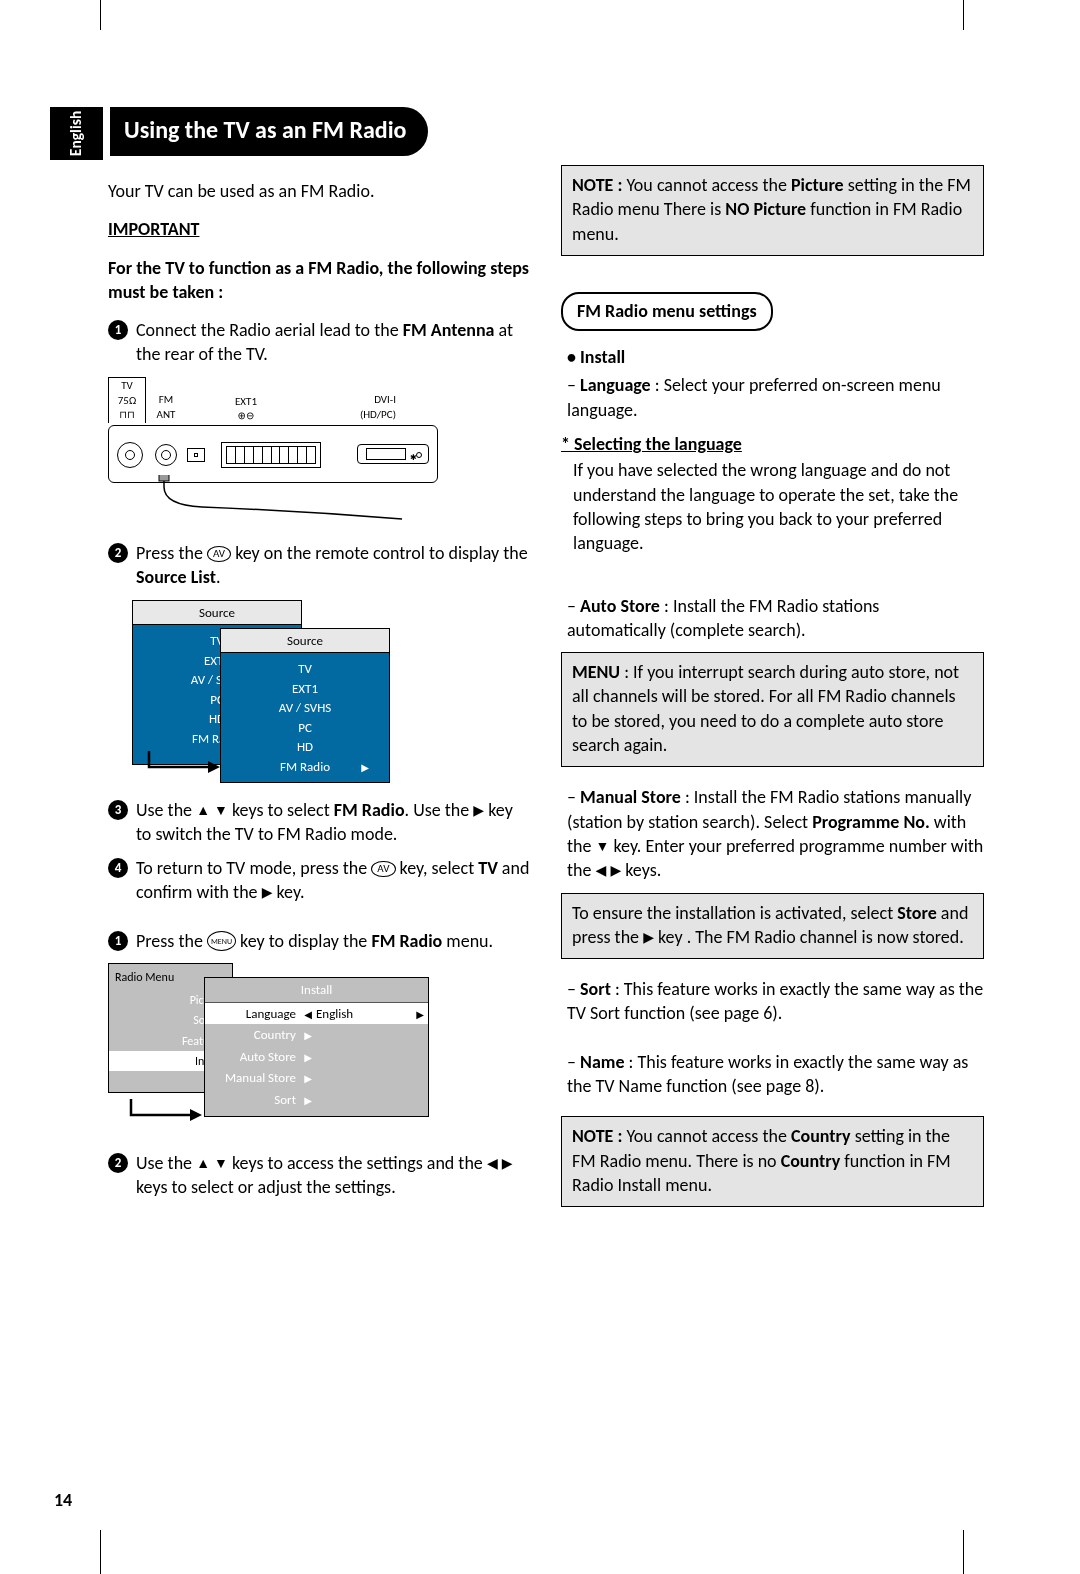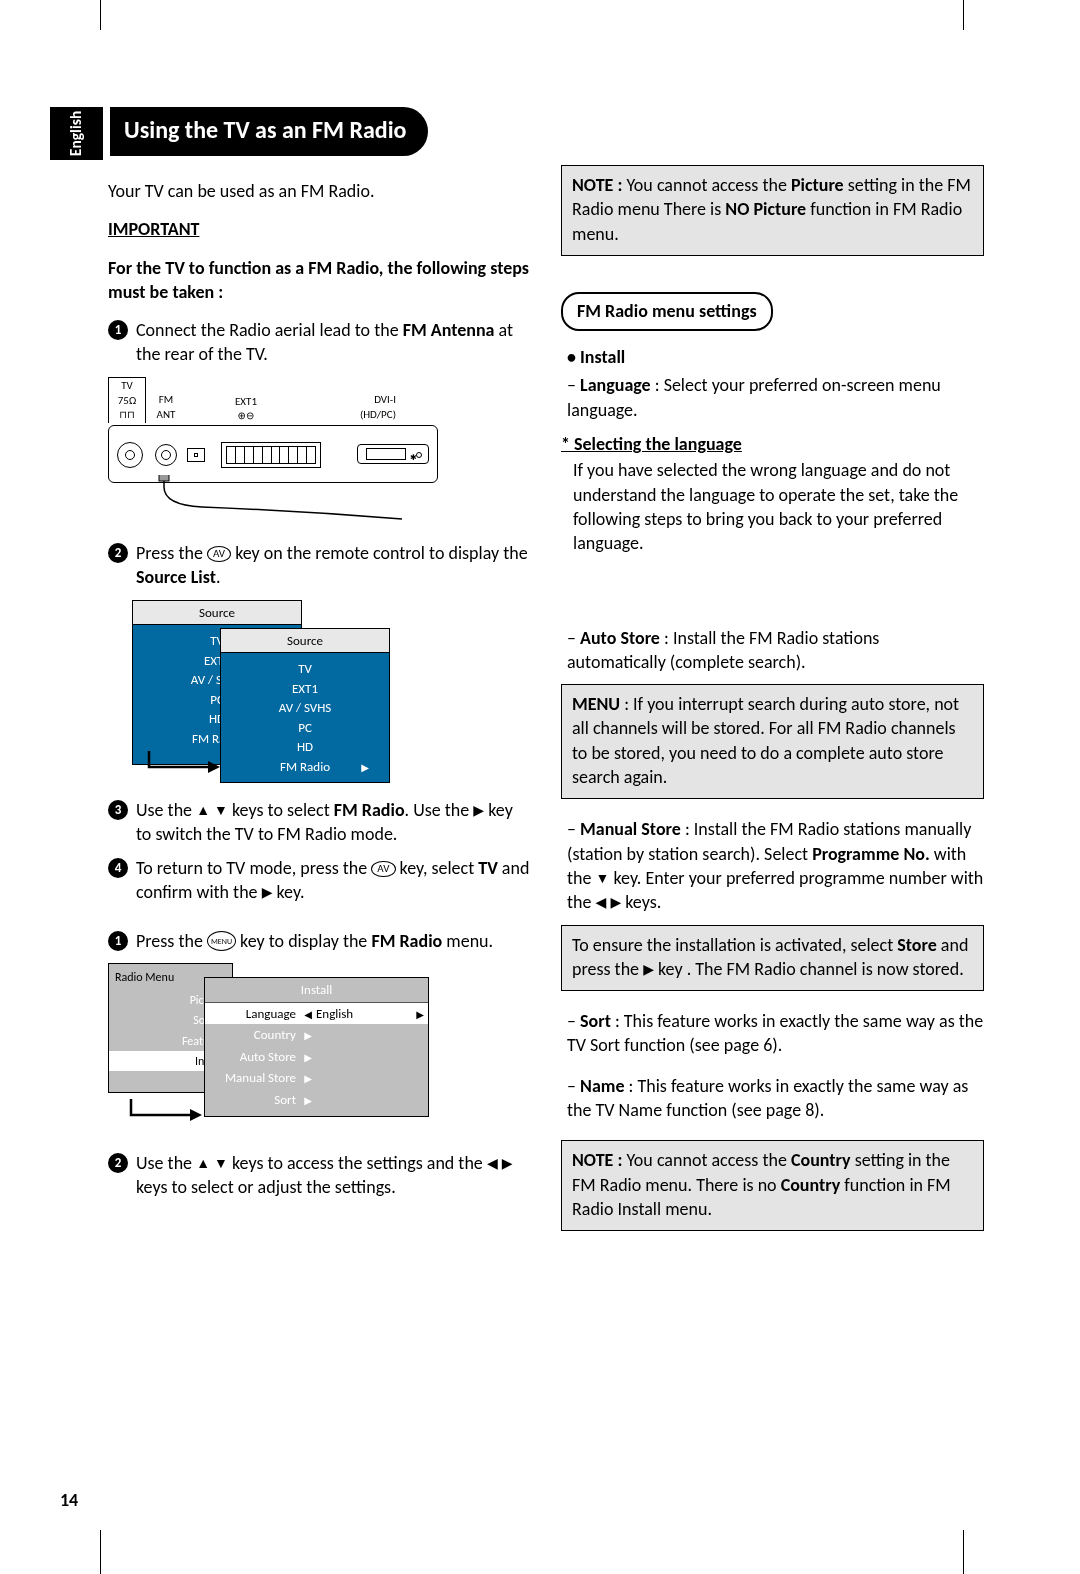--- a/index.html
+++ b/index.html
@@ -157,21 +157,21 @@
 
   
   .note-box {
     border: 1.5px solid #000;
     background: #e4e4e4;
     padding: 7px 10px 9px;
     font-size: 18px;
   }
   .indent-block { margin-left: 12px; }
 
-  .page-num { position:absolute; bottom:62px; left:60px; font-weight:bold; font-size:18px;}
+  .page-num { position:absolute; bottom:62px; left:54px; font-weight:bold; font-size:18px;}
 </style>
 </head>
 <body>
 
 <div class="crop-lines crop-top-1"></div>
 <div class="crop-lines crop-top-2"></div>
 <div class="crop-lines crop-bot-1"></div>
 <div class="crop-lines crop-bot-2"></div>
 
 <div class="lang-tab">
@@ -389,35 +389,35 @@
     </div>
 
     <div style="height:36px;"></div>
     <div class="section-pill">FM Radio menu settings</div>
 
     <p class="bold" style="margin:4px 0 4px 6px;">• <span>Install</span></p>
 
     <p style="margin:0 0 10px 6px;">– <span class="bold">Language</span><span> : Select your preferred on-screen menu language.</span></p>
 
     <p class="bold" style="margin:0 0 2px 0;text-decoration:underline;">* Selecting the language</p>
-    <p class="indent-block" style="margin-bottom:70px;">If you have selected the wrong language and do not understand the language to operate the set, take the following steps to bring you back to your preferred language.</p>
+    <p class="indent-block" style="margin-bottom:38px;">If you have selected the wrong language and do not understand the language to operate the set, take the following steps to bring you back to your preferred language.</p>
 
     <p style="margin:0 12px 10px 6px;">– <span class="bold">Auto Store</span><span> : Install the FM Radio stations automatically (complete search).</span></p>
 
     <div class="note-box" style="margin-bottom:18px;">
       <span class="bold">MENU</span><span> : If you interrupt search during auto store, not all channels will be stored. For all FM Radio channels to be stored, you need to do a complete auto store search again.</span>
     </div>
 
     <p style="margin:0 0 10px 6px;">– <span class="bold">Manual Store</span><span> : Install the FM Radio stations manually (station by station search). Select </span><span class="bold">Programme No.</span><span> with the </span><span class="arrow-icn">▼</span><span> key. Enter your preferred programme number with the </span><span class="arrow-icn">◀</span>  <span class="arrow-icn">▶</span><span> keys.</span></p>
 
     <div class="note-box" style="margin-bottom:18px;">
       <span>To ensure the installation is activated, select </span><span class="bold">Store</span><span> and press the </span><span class="arrow-icn">▶</span><span> key . The FM Radio channel is now stored.</span>
     </div>
 
-    <p style="margin:0 0 16px 6px;">– <span class="bold">Sort</span><span> : This feature works in exactly the same way as the TV Sort function (see page 6).</span></p>
+    <p style="margin:0 0 24px 6px;">– <span class="bold">Sort</span><span> : This feature works in exactly the same way as the TV Sort function (see page 6).</span></p>
     <p style="margin:0 0 18px 6px;">– <span class="bold">Name</span><span> : This feature works in exactly the same way as the TV Name function (see page 8).</span></p>
 
     <div class="note-box">
       <span class="bold">NOTE :</span><span> You cannot access the </span><span class="bold">Country</span><span> setting in the FM Radio menu. There is no </span><span class="bold">Country</span><span> function in FM Radio Install menu.</span>
     </div>
   </div>
 </div>
 
 <div class="page-num">14</div>
 

